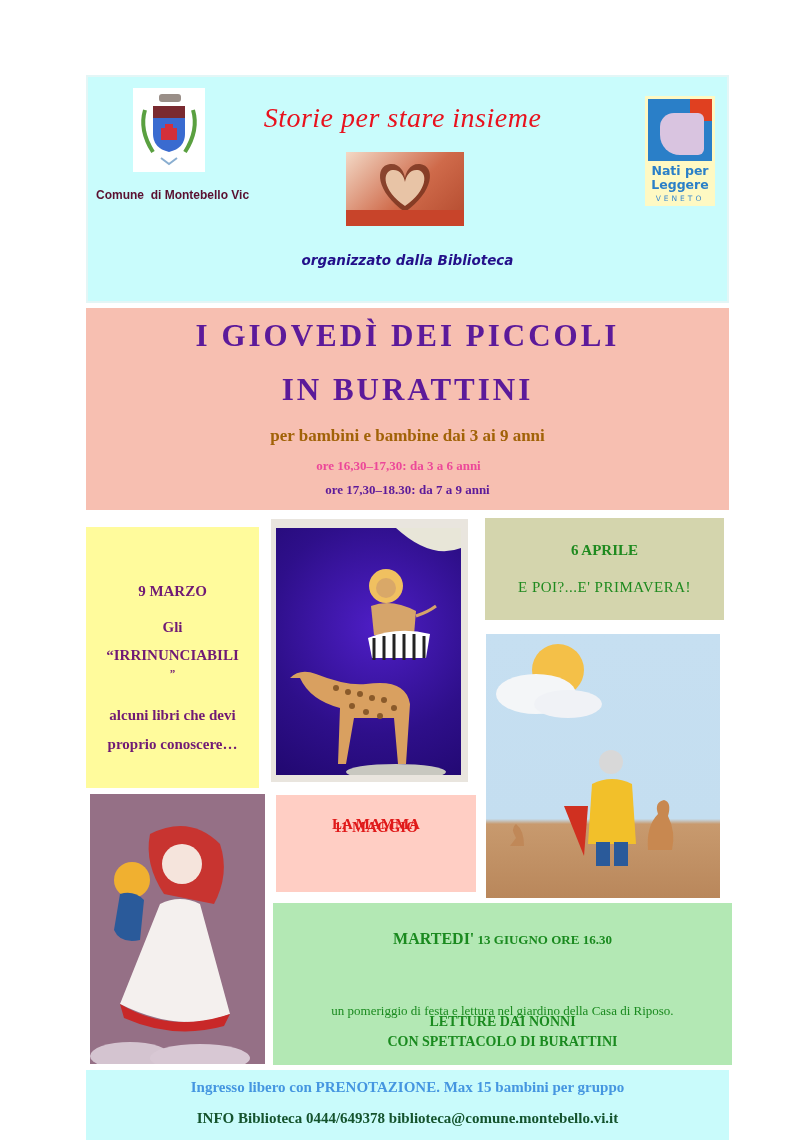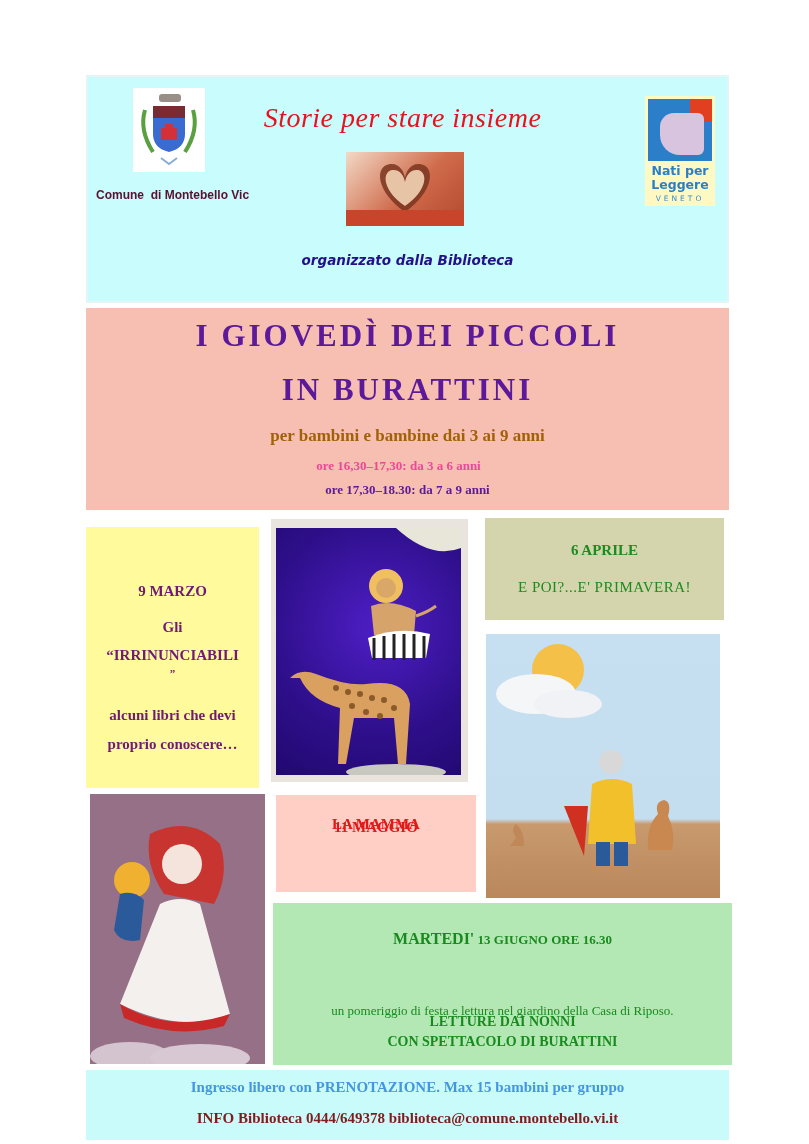--- a/index.html
+++ b/index.html
@@ -188,13 +188,13 @@
 <div id="maggio2" class="abs center" style="color:#e01a1a;">LA MAMMA</div>
 
 <div id="green" class="abs"></div>
 <div id="g1" class="abs center" style="color:#1a8a1f;"><span>MARTEDI'</span><span class="small"> 13 GIUGNO ORE 16.30</span></div>
 <div id="g2" class="abs center" style="color:#1a8a1f;">LETTURE DAI NONNI</div>
 <div id="g3" class="abs center" style="color:#1a8a1f;">un pomeriggio di festa e lettura nel giardino della Casa di Riposo.</div>
 <div id="g4" class="abs center" style="color:#1a8a1f;">CON SPETTACOLO DI BURATTINI</div>
 
 <div id="footer" class="abs"></div>
 <div id="f1" class="abs center" style="color:#4596e0;">Ingresso libero con PRENOTAZIONE. Max 15 bambini per gruppo</div>
-<div id="f2" class="abs center" style="color:#7f1d1d;">INFO Biblioteca 0444/649378 biblioteca@comune.montebello.vi.it</div>
+<div id="f2" class="abs center" style="color:#14532d;">INFO Biblioteca 0444/649378 biblioteca@comune.montebello.vi.it</div>
 
 </body></html>

